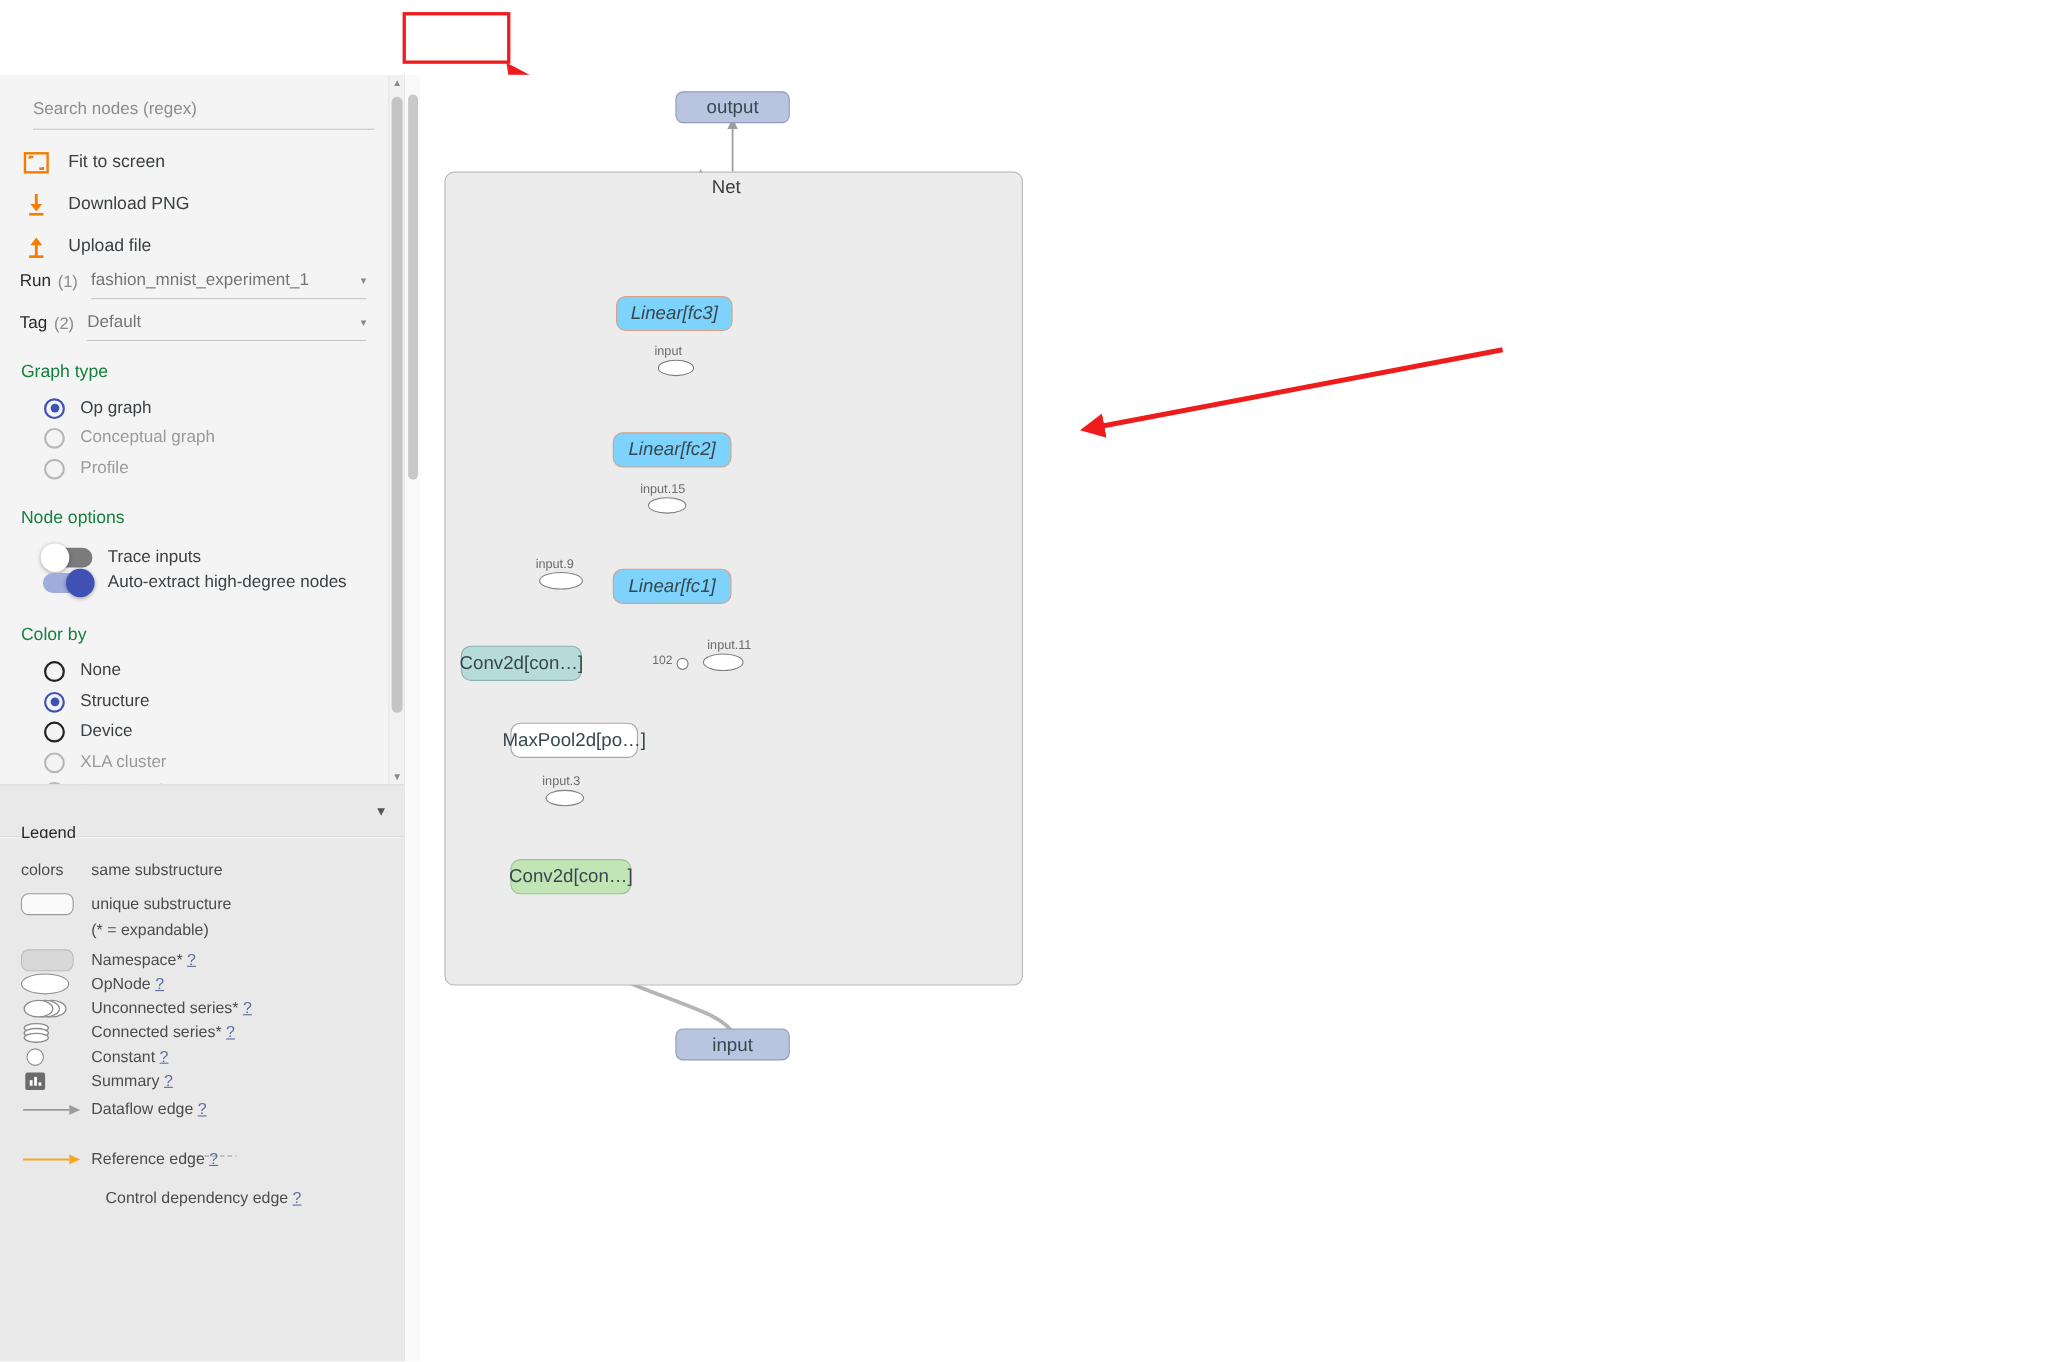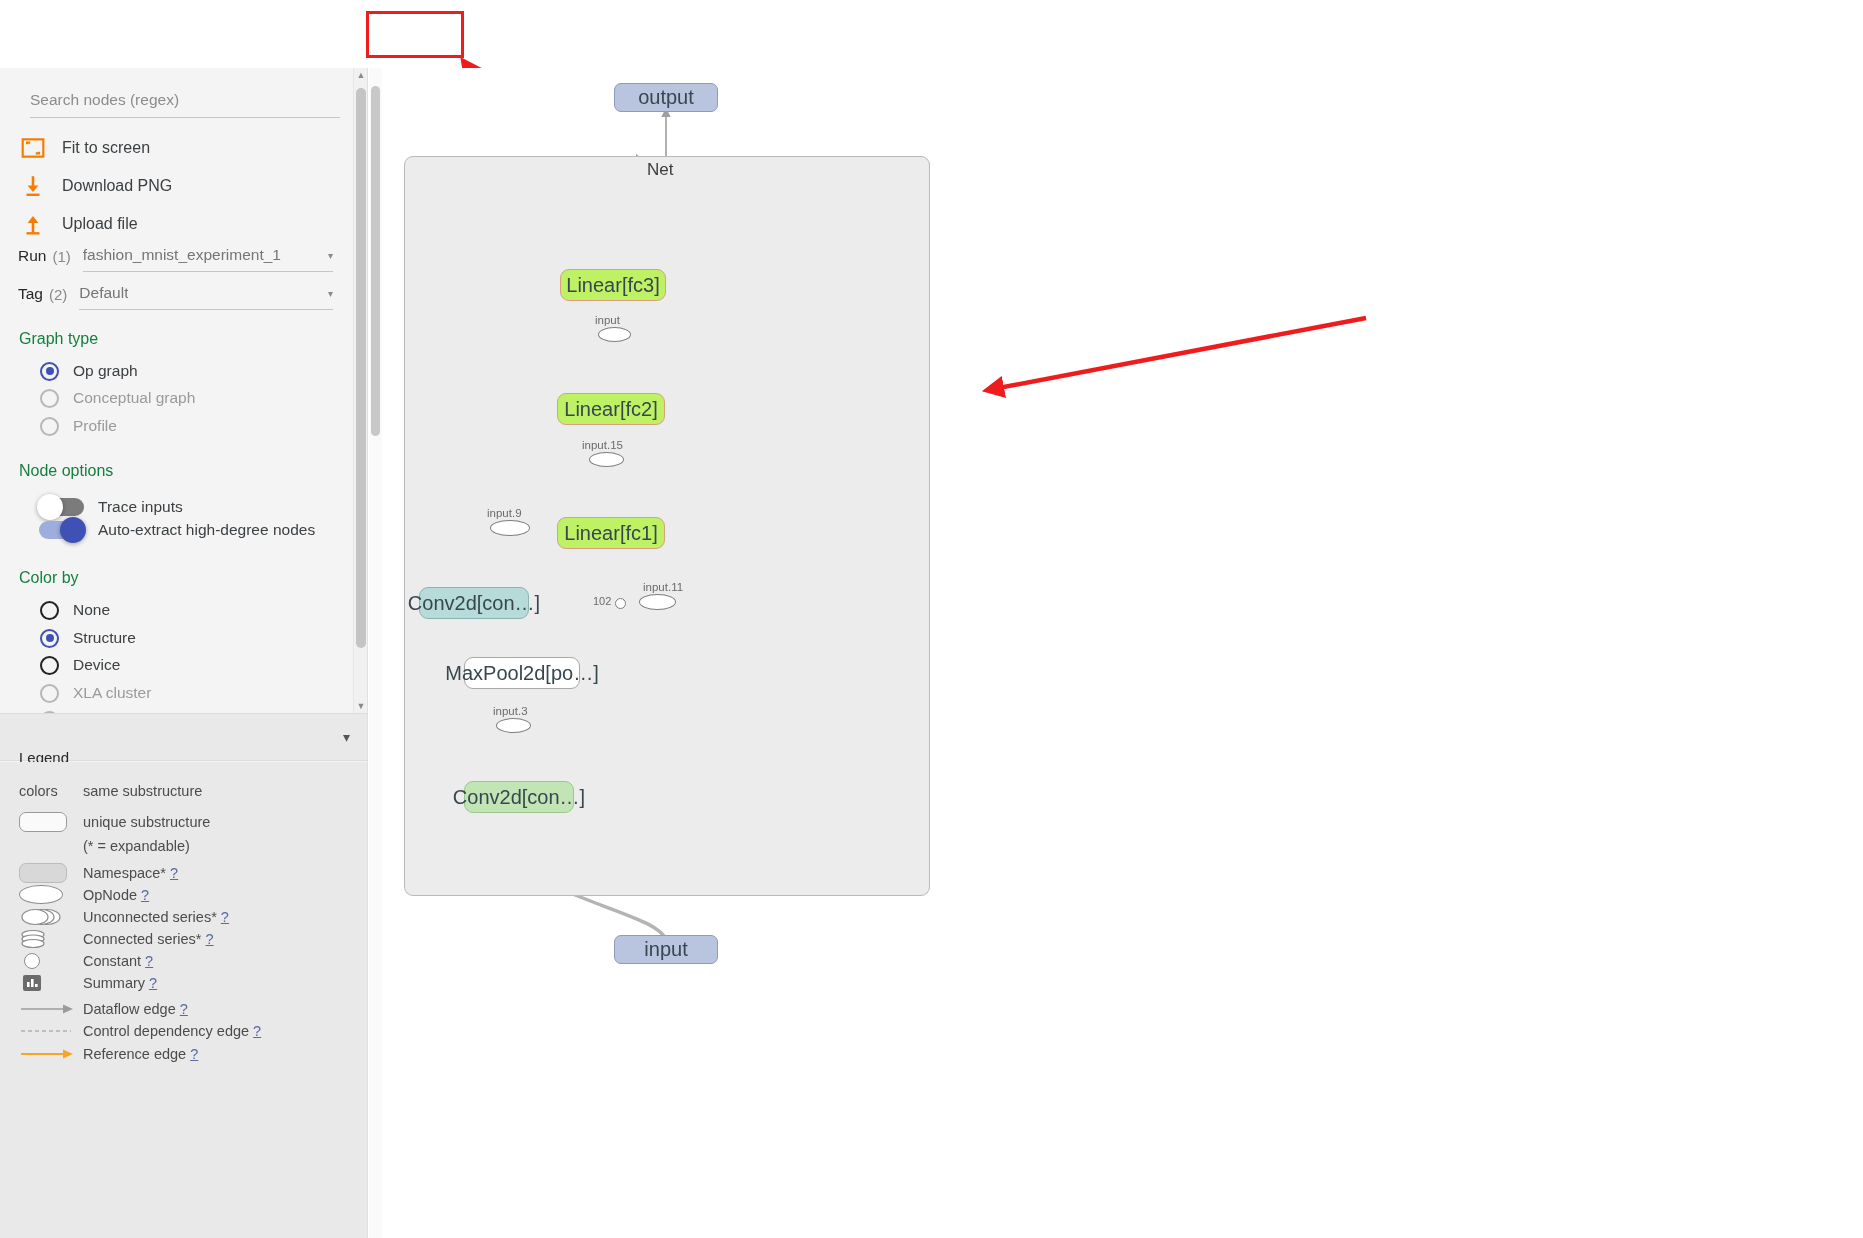--- a/index.html
+++ b/index.html
@@ -332,34 +332,35 @@
     left: 0; top: 0;
   }
 
   
   .gnode {
     position: absolute;
     box-sizing: border-box;
     display: flex;
     align-items: center;
     justify-content: center;
-    font-size: 20px;
+    font-size: 17px;
     color: #37474f;
     white-space: nowrap;
     cursor: pointer;
   }
   .gnode.io {
     background: #b9c4de;
     border: 1px solid #8d9bbd;
     border-radius: 7px;
   }
   .gnode.salmon {
-    background: #bef264;
+    background: #7dd3fc;
     border: 1px solid #d8a182;
     border-radius: 9px;
+    font-style: italic;
   }
   .gnode.teal {
     background: #b7dbd8;
     border: 1px solid #8cb5b2;
     border-radius: 9px;
   }
   .gnode.green {
     background: #c2e5b6;
     border: 1px solid #9cc690;
     border-radius: 9px;
@@ -623,21 +624,21 @@
       <div class="legend-row" style="top:236px;">
         <span class="legend-swatch">
           <svg width="56" height="12" viewBox="0 0 56 12">
             <line x1="2" y1="6" x2="44" y2="6" stroke="#9b9b9b" stroke-width="1.6"></line>
             <polygon points="44,1.5 54,6 44,10.5" fill="#9b9b9b"></polygon>
           </svg>
         </span>
         <span class="legend-text"><span>Dataflow edge</span> <span class="legend-q">?</span></span>
       </div>
 
-      <div class="legend-row" style="top:258px;">
+      <div class="legend-row" style="top:258px;flex-direction:column;">
         <span class="legend-swatch">
           <svg width="56" height="12" viewBox="0 0 56 12">
             <line x1="2" y1="6" x2="52" y2="6" stroke="#b0b0b0" stroke-width="1.4" stroke-dasharray="4,3"></line>
           </svg>
         </span>
         <span class="legend-text"><span>Control dependency edge</span> <span class="legend-q">?</span></span>
       </div>
 
       <div class="legend-row" style="top:281px;">
         <span class="legend-swatch">

